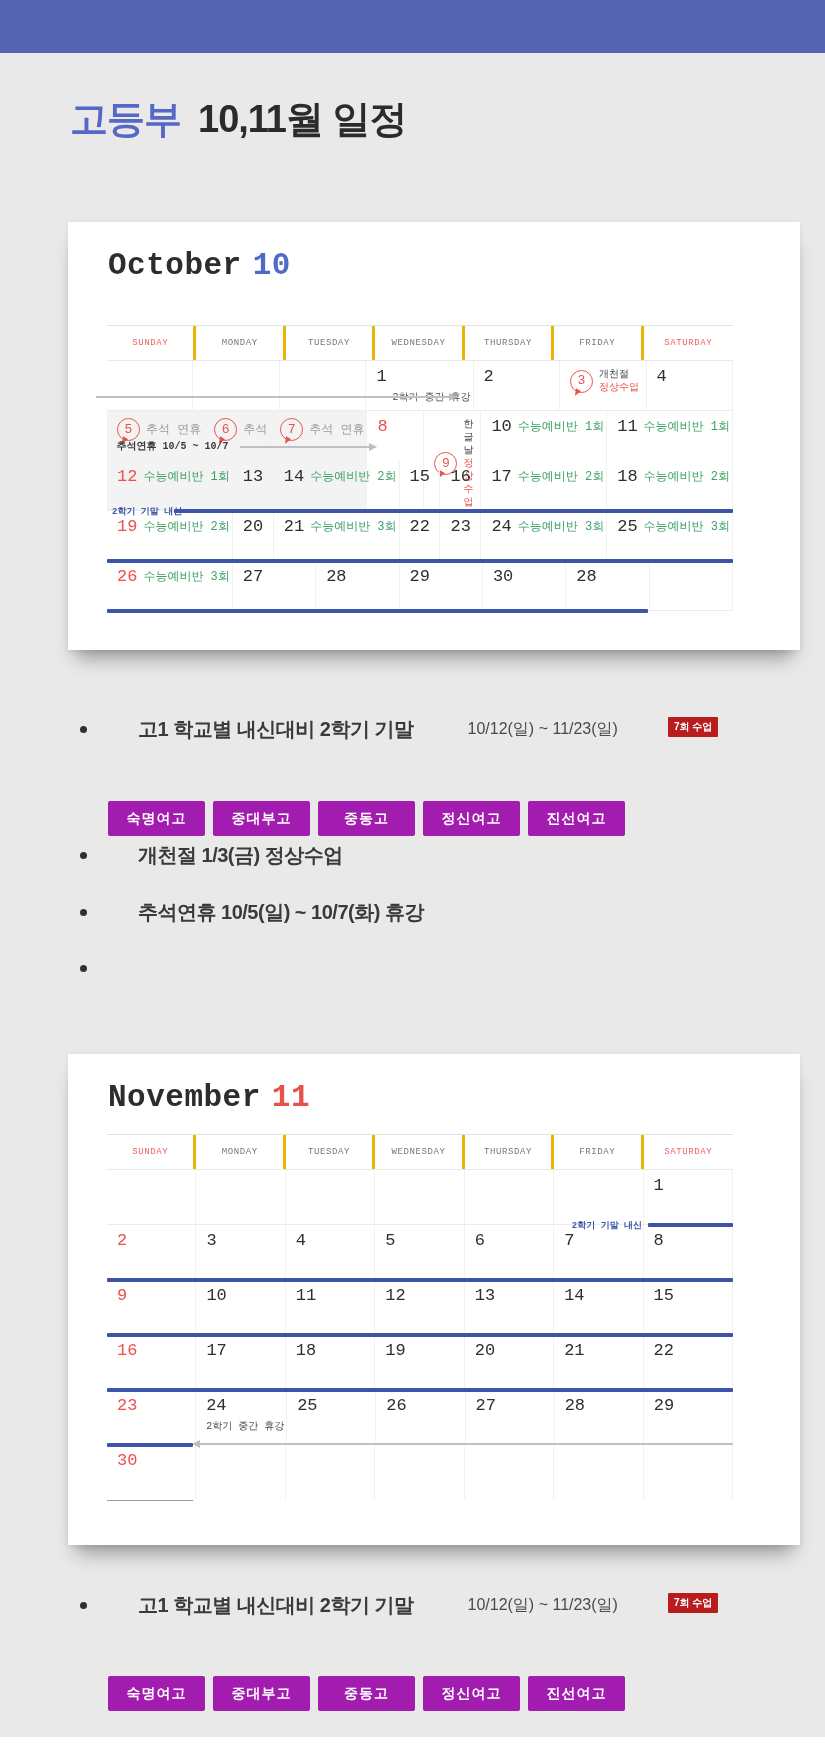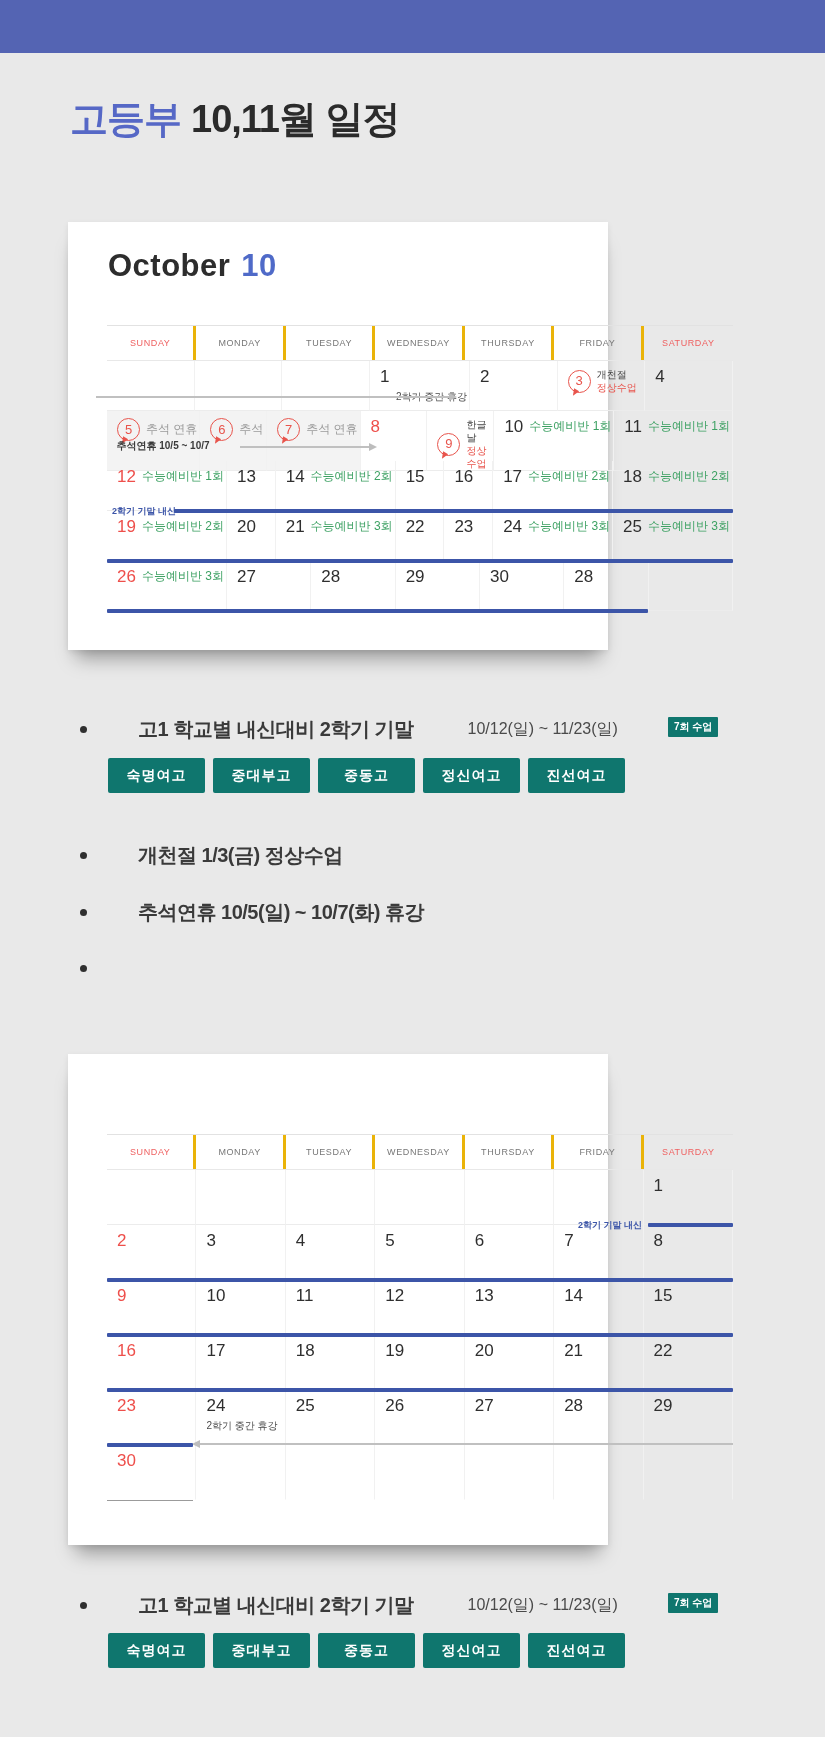--- a/index.html
+++ b/index.html
@@ -2,25 +2,25 @@
 <html><head>
 <meta charset="utf-8">
 <style>
   html,body{margin:0;padding:0;}
   body{width:825px;height:1747px;position:relative;background:#ffffff;
        font-family:"Liberation Sans","DejaVu Sans",sans-serif;overflow:hidden;}
   .page-bg{position:absolute;left:0;top:0;width:825px;height:1737px;background:#e9e9e9;}
   .topbar{position:absolute;left:0;top:0;width:825px;height:53px;background:#5464b3;}
   .page-title{position:absolute;left:70px;top:94px;font-size:38px;font-weight:800;color:#2b2b2b;letter-spacing:-1px;}
   .page-title .accent{color:#5668c6;}
-  .page-title .rest{margin-left:10px;}
+  .page-title .rest{margin-left:17px;}
 
   
-  .card{position:absolute;left:68px;width:540px;background:#ffffff;
-        box-shadow:0 16px 18px -8px rgba(0,0,0,0.35),0 2px 6px rgba(0,0,0,0.08);}
+  .card{position:absolute;left:68px;width:732px;background:#ffffff;
+        box-shadow:0 16px 18px -8px rgba(0,0,0,0.35),0 2px 6px rgba(0,0,0,0.08);font-family:Liberation Mono, monospace;}
   .cal-october{top:222px;height:428px;}
   .cal-november{top:1054px;height:491px;}
   .month-title{position:absolute;left:40px;top:26px;font-size:31px;font-weight:600;color:#2d2d2d;letter-spacing:0.5px;}
   .month-title .mnum{margin-left:11px;}
   .mnum.blue{color:#4f6ac8;}
   .mnum.red{color:#e8504a;}
   .cal-table{position:absolute;left:39px;width:626px;}
   .cal-october .cal-table{top:103px;}
   .cal-november .cal-table{top:80px;}
   .day-row{display:grid;grid-template-columns:repeat(7,1fr);height:34px;
@@ -59,25 +59,25 @@
     border-top:4px solid transparent;border-bottom:4px solid transparent;border-left:8px solid #bdbdbd;}
   .ol-arrow.left::before{content:"";position:absolute;left:-6px;top:50%;transform:translateY(-50%);
     border-top:4px solid transparent;border-bottom:4px solid transparent;border-right:8px solid #bdbdbd;}
   .ol-arrow-label{position:absolute;font-size:10px;font-weight:700;color:#3a3a3a;z-index:2;white-space:nowrap;}
 
   
   .bullet{position:absolute;display:flex;align-items:center;height:30px;gap:40px;}
   .dot{width:7px;height:7px;min-width:7px;border-radius:50%;background:#2f2f2f;margin-right:11px;}
   .b-bold{font-size:20px;font-weight:800;color:#3a3a3a;letter-spacing:-0.5px;}
   .b-range{font-size:16px;color:#4a4a4a;margin-left:14px;}
-  .badge{background:#0f766e;color:#ffffff;font-size:10px;font-weight:700;padding:3px 6px;
+  .badge{background:#b91c1c;color:#ffffff;font-size:10px;font-weight:700;padding:3px 6px;
          margin-left:10px;border-radius:1px;position:relative;top:-2px;white-space:nowrap;}
   .btn-row{position:absolute;left:108px;display:flex;gap:8px;}
-  .school-btn{width:97px;height:35px;background:#0f766e;color:#ffffff;font-size:14px;font-weight:700;
-              letter-spacing:1px;display:flex;align-items:center;justify-content:center;border-radius:2px;cursor:pointer;}
+  .school-btn{width:97px;height:35px;background:#a21caf;color:#ffffff;font-size:14px;font-weight:700;
+              letter-spacing:1px;display:flex;align-items:center;justify-content:center;border-radius:2px;cursor:pointer;margin-top:43px;}
 </style>
 </head>
 <body>
 
 <div class="page-bg"></div>
 <div class="topbar"></div>
 
 <div class="page-title">
   <span class="accent">고등부</span><span class="rest">10,11월 일정</span>
 </div>
@@ -327,20 +327,23 @@
 </div>
 <div class="bullet" style="left:80px;top:897px;">
   <span class="dot"></span>
   <span class="b-bold">추석연휴 10/5(일) ~ 10/7(화) 휴강</span>
 </div>
 <div class="bullet" style="left:80px;top:953px;">
   <span class="dot"></span>
 </div>
 
 <div class="card cal-november">
+  <div class="month-title">
+    <span>November</span><span class="mnum red">11</span>
+  </div>
   <div class="cal-table">
     <div class="day-row">
         <div class="day-name red">SUNDAY</div>
         <div class="day-name">MONDAY</div>
         <div class="day-name">TUESDAY</div>
         <div class="day-name">WEDNESDAY</div>
         <div class="day-name">THURSDAY</div>
         <div class="day-name">FRIDAY</div>
         <div class="day-name red">SATURDAY</div>
       </div>

